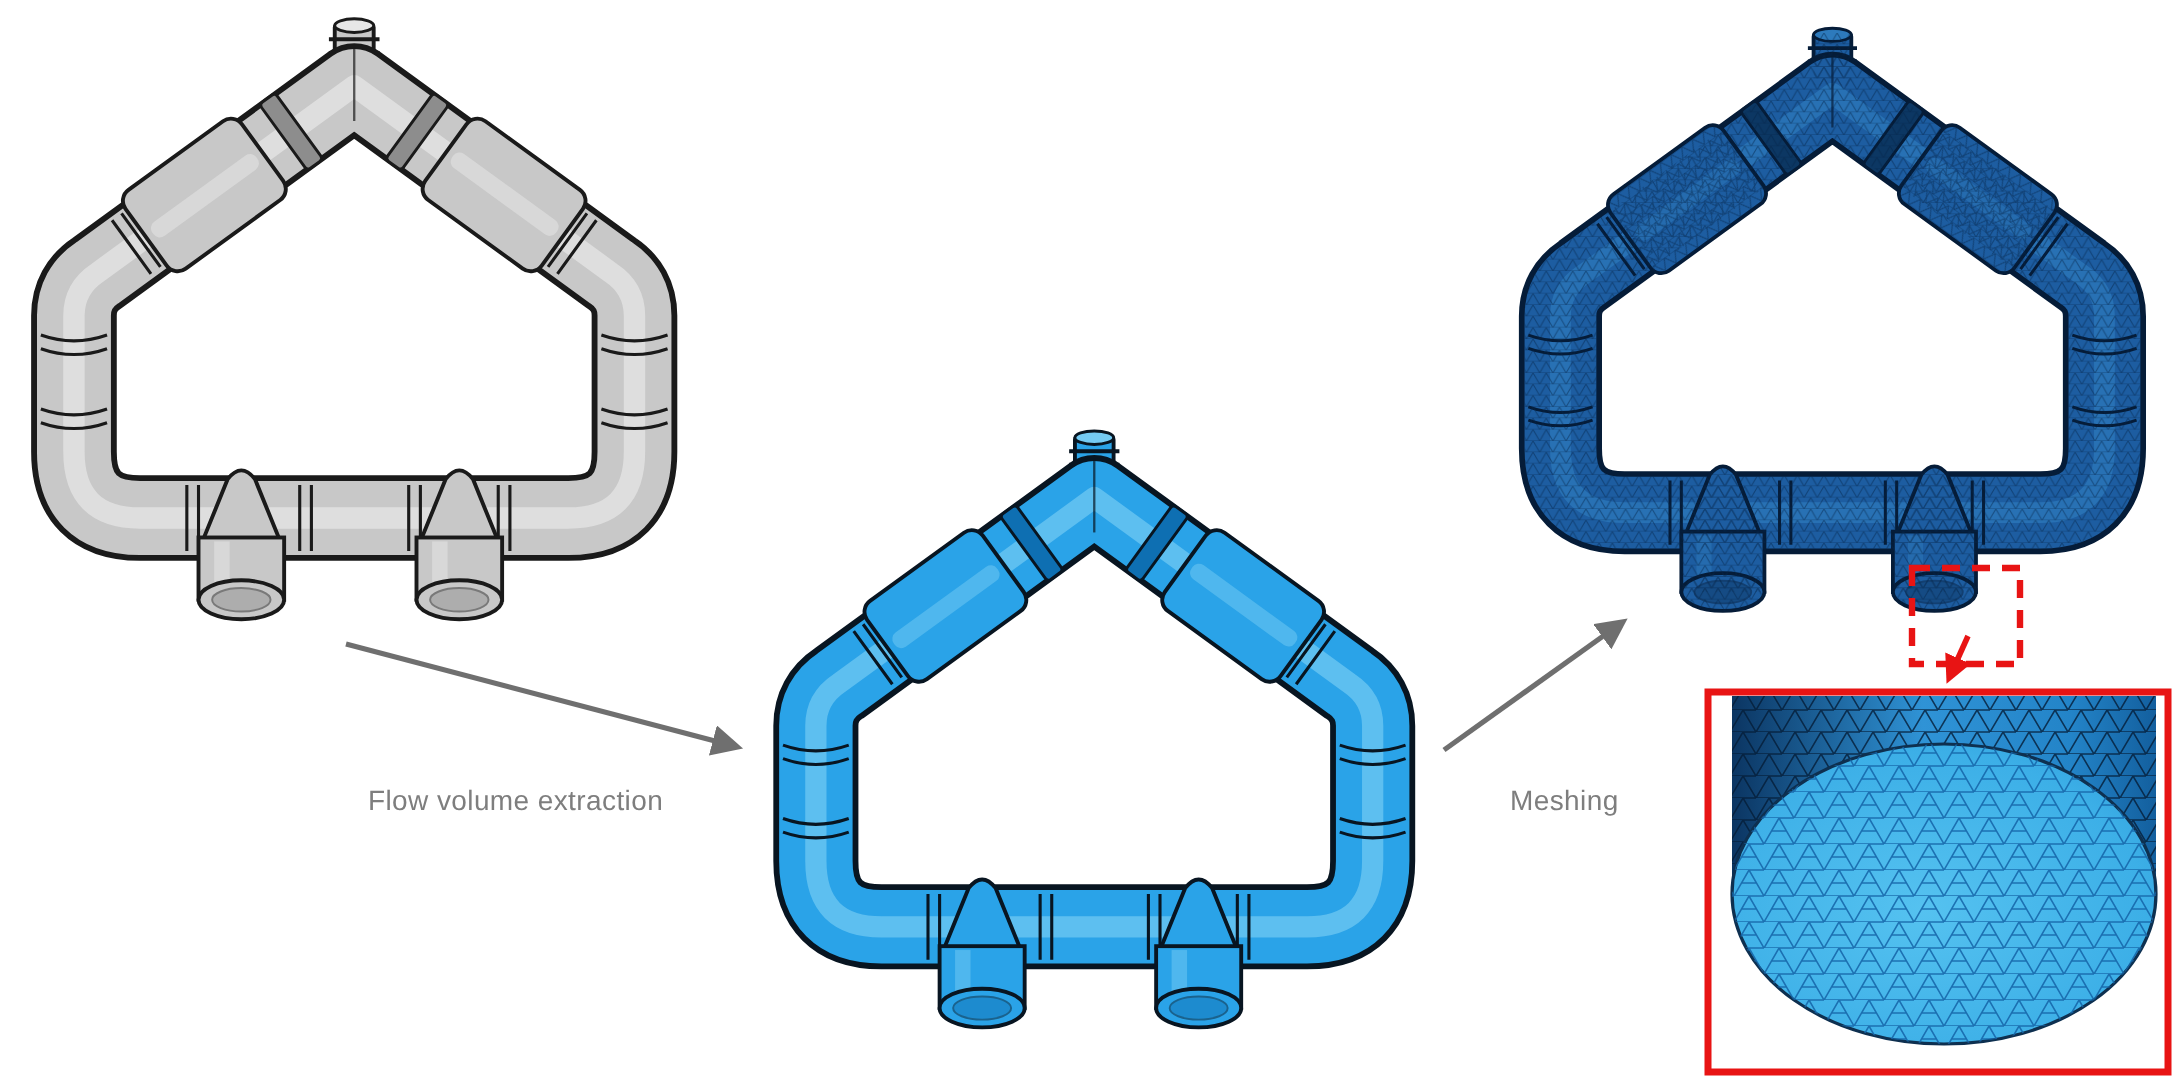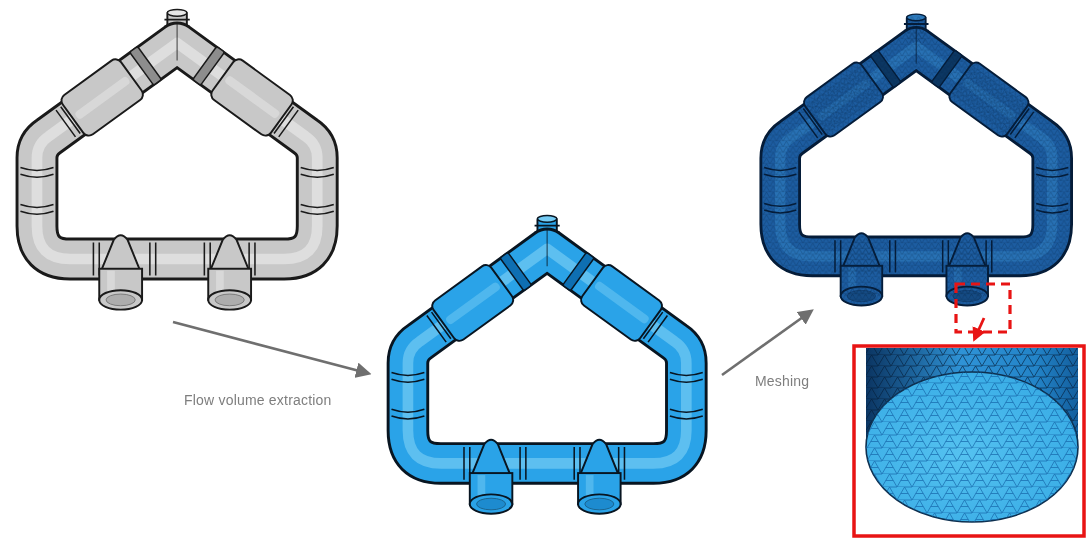--- a/index.html
+++ b/index.html
@@ -150,21 +150,21 @@
   </svg>
 
   <svg class="abs" style="left:165px;top:315px" width="215" height="68" viewBox="0 0 215 68">
     <path d="M8,7 L202,58" fill="none" stroke="#6f6f6f" style="stroke:var(--arrow-gray,#6f6f6f)" stroke-width="2.6" marker-end="url(#arrow-gray-head)"></path>
   </svg>
   <div class="step-label" style="left:167px;top:392px">Flow volume extraction</div>
 
   <svg class="abs" style="left:712px;top:300px" width="110" height="82" viewBox="0 0 110 82">
     <path d="M10,75 L98,12" fill="none" stroke="#6f6f6f" style="stroke:var(--arrow-gray,#6f6f6f)" stroke-width="2.6" marker-end="url(#arrow-gray-head)"></path>
   </svg>
-  <div class="step-label" style="left:738px;top:373px">Meshing</div>
+  <div class="step-label" style="left:738px;top:392px">Meshing</div>
 
   <svg class="abs" style="left:944px;top:274px" width="147" height="76" viewBox="0 0 147 76">
     <rect x="12" y="10" width="54" height="48" fill="none" stroke="#e81414" style="stroke:var(--callout-red,#e81414)" stroke-width="3.2" stroke-dasharray="9 6"></rect>
     <path d="M40,44 L31,64" fill="none" stroke="#e81414" style="stroke:var(--callout-red,#e81414)" stroke-width="2.8" marker-end="url(#arrow-red-head)"></path>
   </svg>
 
   <svg class="abs" style="left:852px;top:344px" width="234" height="194" viewBox="0 0 234 194">
     <defs>
       <clipPath id="insetClip">
           <rect x="4" y="4" width="226" height="186"></rect>

